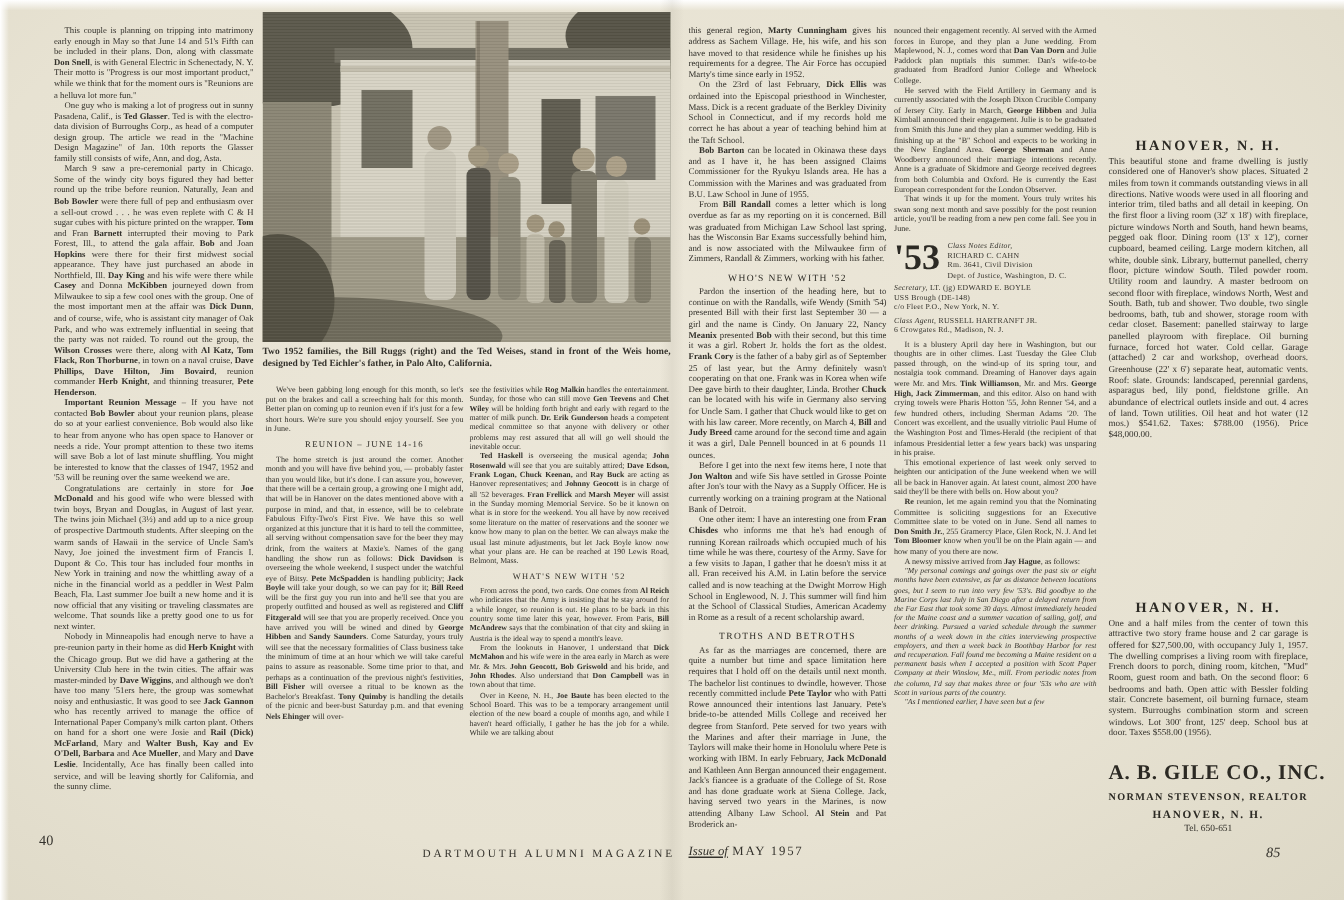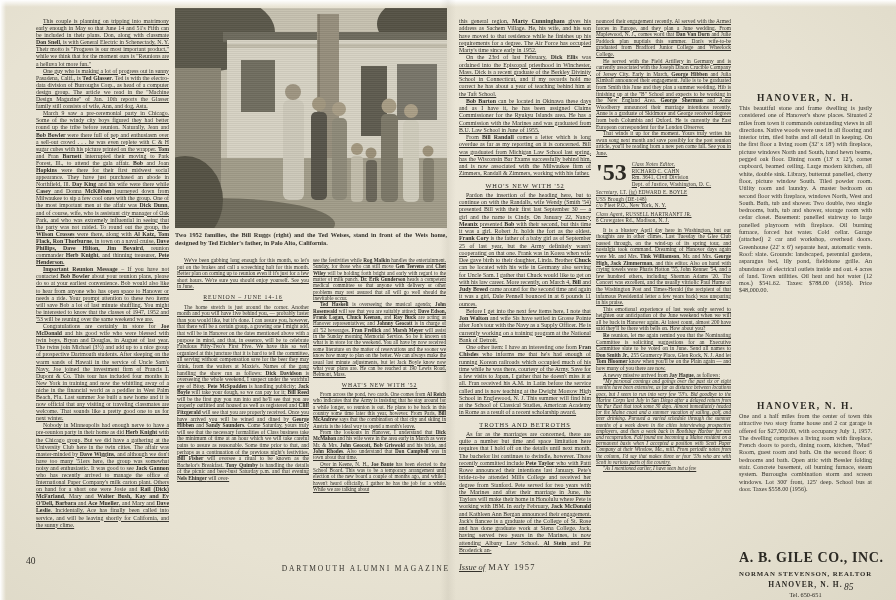--- a/index.html
+++ b/index.html
@@ -6,21 +6,21 @@
   body{width:896px;height:600px;overflow:hidden;background:#ffffff;
        font-family:"Liberation Serif", serif;}
   .scan{position:relative;width:896px;height:600px;
         background:radial-gradient(ellipse at 45% 40%, #ece7d9 0%, #e7e2d2 65%, #ddd8c6 100%);
         color:#33312b;}
   .edge{position:absolute;pointer-events:none;}
   .edge-top{left:0;top:0;width:896px;height:7px;background:linear-gradient(#ffffff,rgba(255,255,255,0));}
   .edge-left{left:0;top:0;width:6px;height:600px;background:linear-gradient(90deg,#ffffff,rgba(255,255,255,0));}
   .gutter{position:absolute;left:440px;top:0;width:16px;height:600px;
           background:linear-gradient(90deg,rgba(90,85,70,0) 0%,rgba(90,85,70,.08) 50%,rgba(90,85,70,0) 100%);}
-  .col{position:absolute;overflow:hidden;text-align:justify;text-decoration:underline;}
+  .col{position:absolute;overflow:hidden;text-align:justify;}
   .c1{left:36px; top:18px; width:133px;height:546px;font-size:5.8px;line-height:7.1px;}
   .c2{left:177px;top:257px;width:132px;height:306px;font-size:5.4px;line-height:6.6px;}
   .c3{left:313px;top:257px;width:133px;height:306px;font-size:5.2px;line-height:6.35px;}
   .c4{left:459px;top:18px; width:132px;height:546px;font-size:5.9px;line-height:7.25px;}
   .c5{left:596px;top:18px; width:135px;height:546px;font-size:5.4px;line-height:6.6px;}
   .para{margin:0;text-indent:7px;}
   .para.cont{text-indent:0;}
   .para.ital{font-style:italic;font-size:95%;line-height:6.2px;}
   .shead{font-weight:400;font-size:1.08em;letter-spacing:.9px;text-align:center;
          margin:4px 0 3px;color:#2c2a24;}
@@ -36,28 +36,28 @@
   .caption{position:absolute;left:175px;top:231px;width:272px;margin:0;
            font-weight:700;font-size:6.3px;line-height:8px;text-align:justify;}
   .adcol{position:absolute;left:739px;top:0;width:133px;height:600px;}
   .adhead{margin:0;font-size:9.5px;font-weight:700;letter-spacing:1.6px;text-align:center;color:#2c2a24;}
   .adhead.h1{position:absolute;left:0;top:93px;width:133px;}
   .adhead.h2{position:absolute;left:0;top:401px;width:133px;}
   .adbody{position:absolute;left:0;margin:0;width:133px;font-size:6.1px;line-height:7.3px;
           text-align:justify;overflow:hidden;}
   .adbody.b1{top:105px;height:210px;}
   .adbody.b2{top:413px;height:96px;}
-  .gile{position:absolute;left:0;top:508px;width:133px;text-align:center;color:#2c2a24;margin-top:42px;}
+  .gile{position:absolute;left:0;top:508px;width:133px;text-align:center;color:#2c2a24;}
   .gile-name{font-size:14px;font-weight:700;letter-spacing:.6px;white-space:nowrap;}
   .gile-sub{font-size:6.8px;font-weight:700;letter-spacing:.9px;margin-top:4px;}
   .gile-loc{font-size:7.5px;font-weight:700;letter-spacing:1.1px;margin-top:3px;}
   .gile-tel{font-size:6.3px;margin-top:2px;}
   .folio{position:absolute;font-size:9.5px;color:#34322c;}
   .folio-left{left:26px;top:556px;}
-  .folio-right{left:844px;top:582px;font-style:italic;}
+  .folio-right{left:844px;top:564px;font-style:italic;}
   .mag-title{left:250px;top:564px;width:200px;text-align:right;font-size:7.5px;letter-spacing:1.9px;}
   .issue{left:459px;top:562px;font-size:8.5px;}
   .issue .pre{font-style:italic;margin-right:3px;text-decoration:underline;}
   .issue .date{letter-spacing:1.2px;}
   b{font-weight:700;}
 </style>
 </head>
 <body>
 
 <div class="scan">

